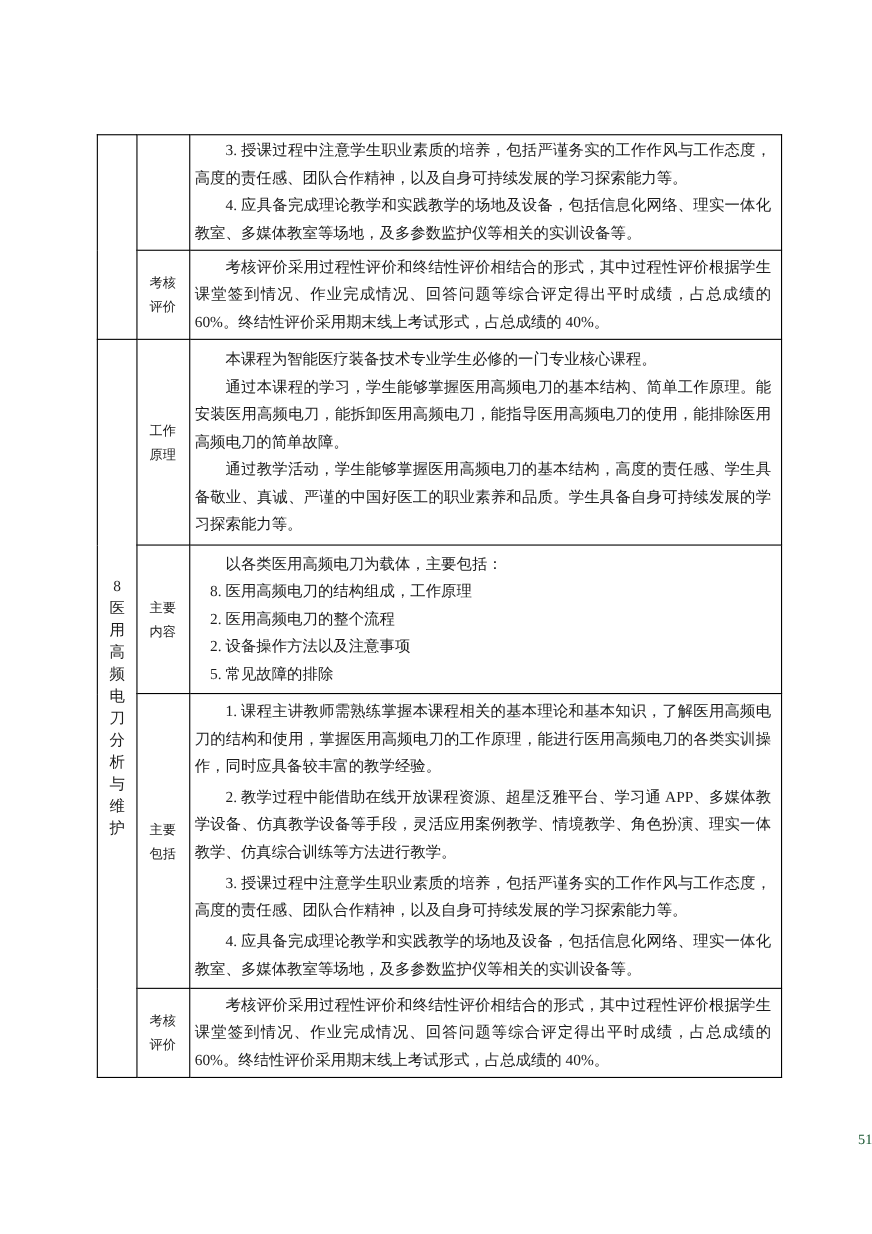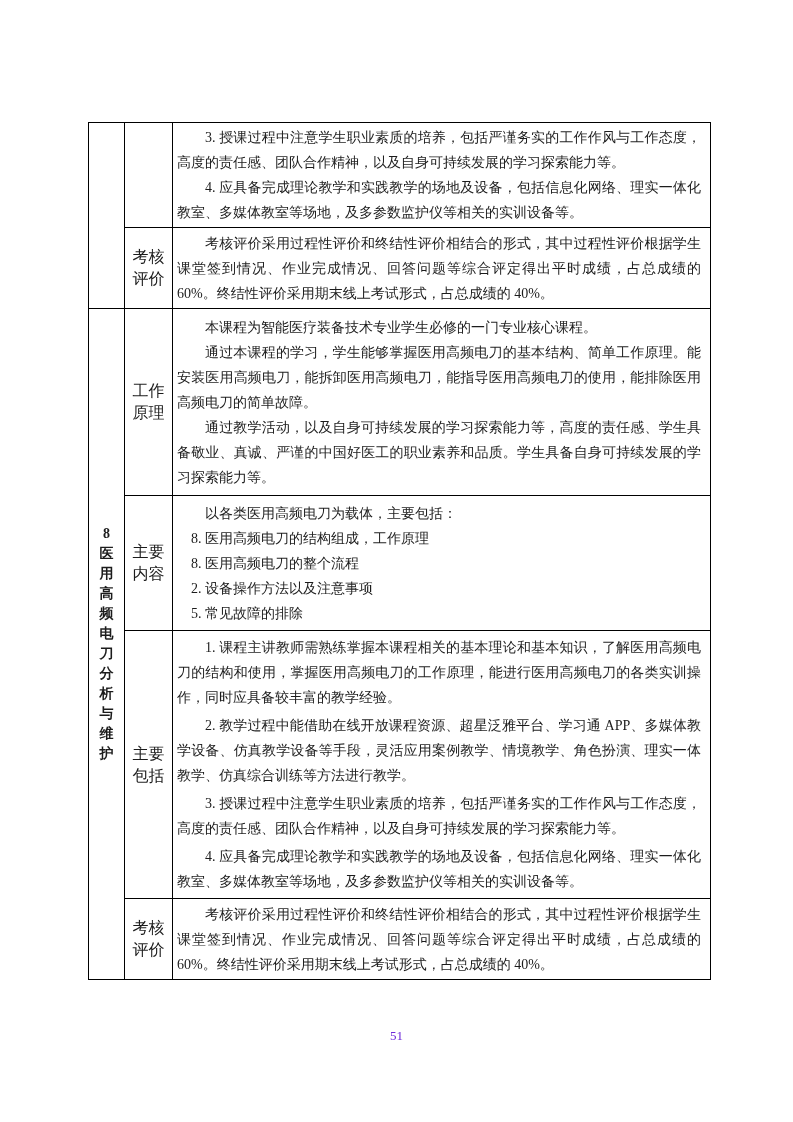--- a/index.html
+++ b/index.html
@@ -31,32 +31,31 @@
 
   
   td.section-cell { text-align: center; }
   .vertical-title {
     width: 18px;
     margin: 0 auto;
     word-break: break-all;
     line-height: 20px;
     font-size: 14px;
     text-align: center;
-    font-weight: bold;
   }
 
   
   td.label-cell { text-align: center; }
   .label-text {
     width: 2.1em;
     margin: 18px auto;
     word-break: break-all;
     line-height: 22px;
-    font-size: 16px;
-    text-align: center;
+    font-size: 12px;
+    text-align: left;
   }
 
   
   td.content-cell { padding: 2px 9px 2px 4px; }
   .content-cell p {
     line-height: 25px;
     text-align: justify;
     text-indent: 2em;
   }
   .content-cell p.list-item { text-indent: 1em; }
@@ -67,23 +66,23 @@
   .row-c  { height: 187px; }
   .row-d  { height: 135px; }
   .row-e  { height: 268px; }
   .row-f  { height: 79px; }
 
   .page-number {
     position: absolute;
     top: 1028px;
     left: 0;
     width: 100%;
-    text-align: center;
+    text-align: right;
     font-size: 13px;
-    color: #6d28d9;
+    color: #14532d;
   }
 </style>
 </head>
 <body>
 
 <table class="doc-table">
   <colgroup>
       <col class="c1">
       <col class="c2">
       <col class="c3">
@@ -111,32 +110,32 @@
   <tr class="row-c">
     <td class="section-cell" rowspan="4">
       <div class="vertical-title">8医用高频电刀分析与维护</div>
     </td>
     <td class="label-cell">
       <div class="label-text">工作原理</div>
     </td>
     <td class="content-cell">
       <p>本课程为智能医疗装备技术专业学生必修的一门专业核心课程。</p>
       <p>通过本课程的学习，学生能够掌握医用高频电刀的基本结构、简单工作原理。能安装医用高频电刀，能拆卸医用高频电刀，能指导医用高频电刀的使用，能排除医用高频电刀的简单故障。</p>
-      <p>通过教学活动，以及自身可持续发展的学习探索能力等，高度的责任感、学生具备敬业、真诚、严谨的中国好医工的职业素养和品质。学生具备自身可持续发展的学习探索能力等。</p>
+      <p>通过教学活动，学生能够掌握医用高频电刀的基本结构，高度的责任感、学生具备敬业、真诚、严谨的中国好医工的职业素养和品质。学生具备自身可持续发展的学习探索能力等。</p>
     </td>
   </tr>
 
   <tr class="row-d">
     <td class="label-cell">
       <div class="label-text">主要内容</div>
     </td>
     <td class="content-cell">
       <p>以各类医用高频电刀为载体，主要包括：</p>
       <p class="list-item">8. 医用高频电刀的结构组成，工作原理</p>
-      <p class="list-item">8. 医用高频电刀的整个流程</p>
+      <p class="list-item">2. 医用高频电刀的整个流程</p>
       <p class="list-item">2. 设备操作方法以及注意事项</p>
       <p class="list-item">5. 常见故障的排除</p>
     </td>
   </tr>
 
   <tr class="row-e">
     <td class="label-cell">
       <div class="label-text">主要包括</div>
     </td>
     <td class="content-cell row-e">

